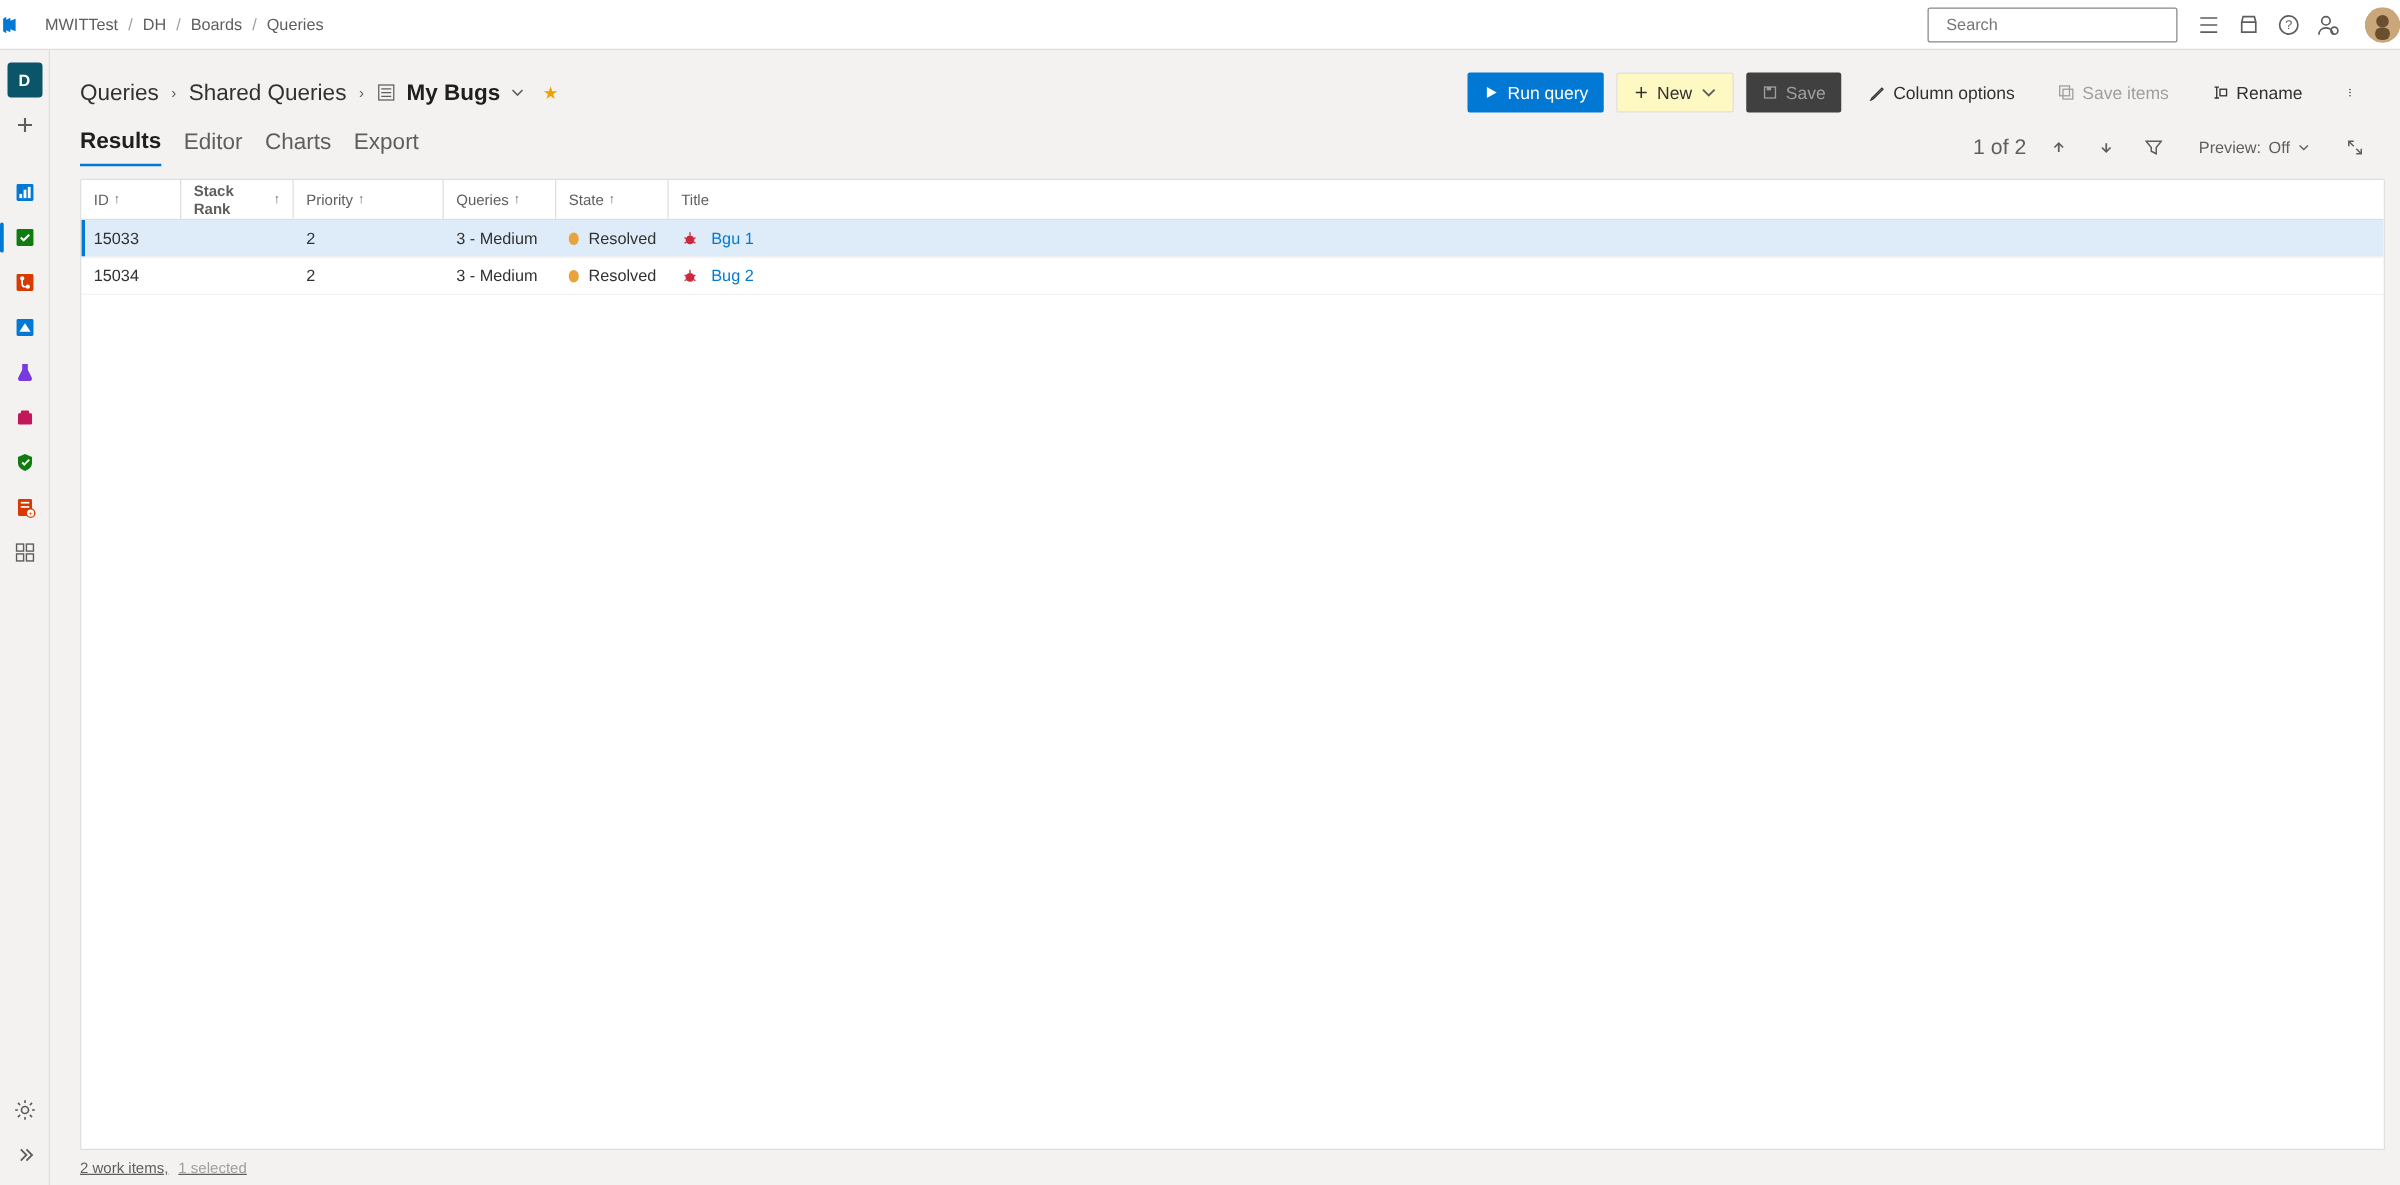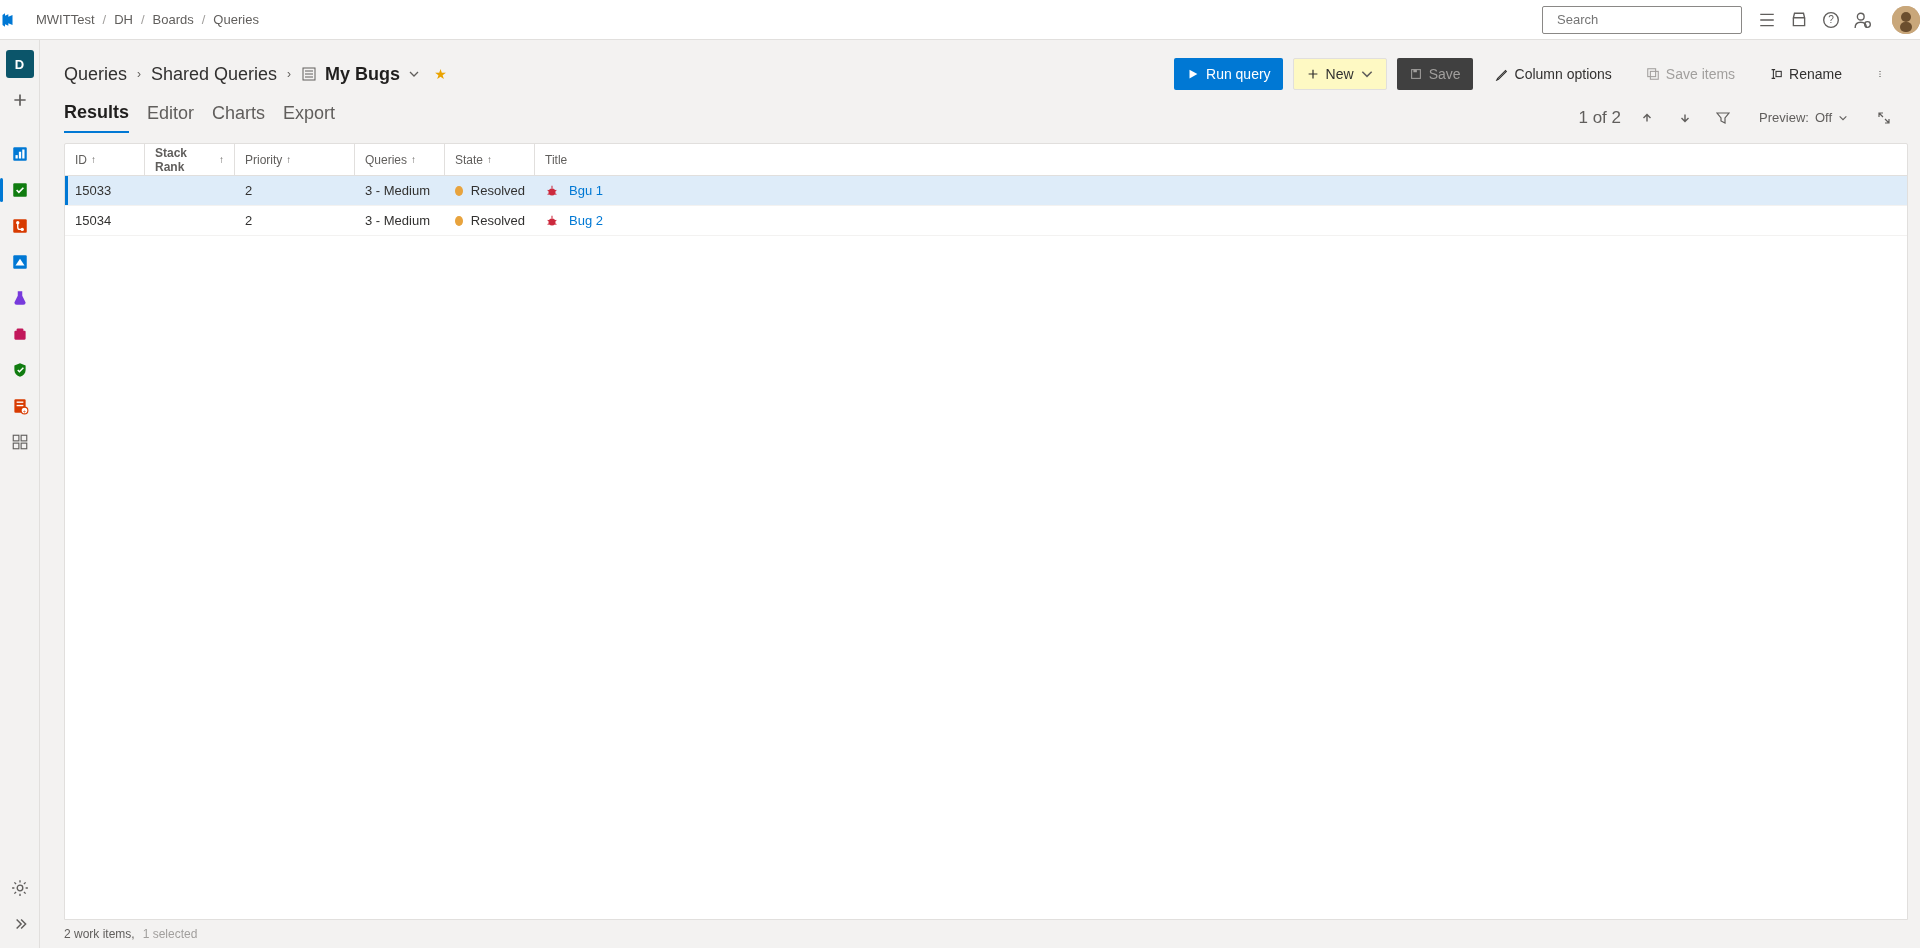--- a/index.html
+++ b/index.html
@@ -79,21 +79,21 @@
     .tbody { flex: 1; overflow: auto; }
     .trow { display: flex; align-items: center; height: 30px; font-size: 13px; border-bottom: 1px solid #f3f2f1; }
     .trow.selected { background: #deecf9; position: relative; }
     .trow.selected::before { content:""; position:absolute; left:0; top:0; bottom:0; width:3px; background:#0078d4; }
     .statedot { width: 10px; height: 10px; border-radius: 50%; background: #e8a33d; display: inline-block; margin-right: 4px; }
     .bugicon { width: 14px; height: 14px; display: inline-flex; align-items: center; justify-content: center; margin-right: 6px; }
     .bugicon svg { width: 14px; height: 14px; fill: #cc293d; }
     .titlelink { color: #0078d4; cursor: pointer; }
 
     
-    .statusbar { height: 28px; padding: 0 24px; display: flex; align-items: center; gap: 8px; font-size: 12px; color: #605e5c; }
+    .statusbar { height: 28px; padding: 0 24px; display: flex; align-items: center; gap: 8px; font-size: 12px; color: #605e5c; text-decoration: underline; }
     .statusbar .muted { color: #a19f9d; }
   </style>
 </head>
 <body>
 
 <div class="topbar">
   <svg class="logo" viewBox="0 0 24 24">
       <path fill="#0078d4" d="M3 6l3-2v3l4-2v3l5-2v12l-5-2v3l-4-2v3l-3-2z"></path>
     </svg>
   <div class="crumbs">

